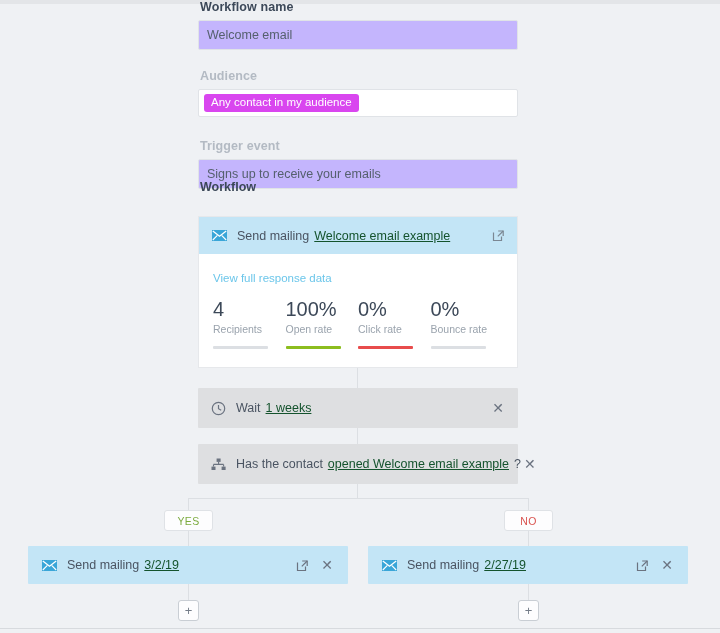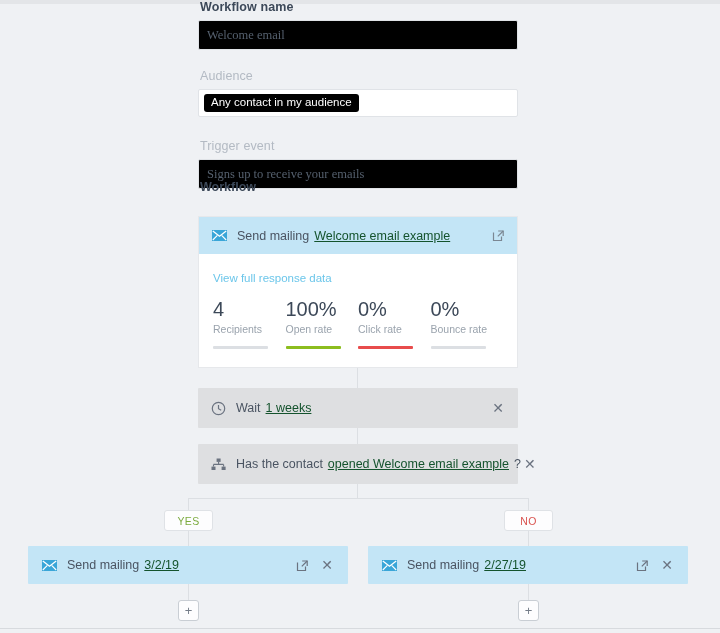--- a/index.html
+++ b/index.html
@@ -37,49 +37,49 @@
   }
   .field-label {
     font-size: 12.5px;
     font-weight: bold;
     color: #3c4858;
     margin: 0 0 6px 2px;
     letter-spacing: .1px;
   }
   .field-label.muted {
     color: #b3bac3;
-    font-weight: normal;
+    font-weight: bold;
   }
   .text-input {
     box-sizing: border-box;
     width: 320px;
     height: 30px;
-    background: #000000;
+    background: #c4b5fd;
     border: 1px solid #e0e3e7;
     border-radius: 2px;
     font-size: 12.5px;
     color: #55606e;
     padding: 0 8px;
     display: flex;
     align-items: center;
-    font-family: Liberation Serif, serif;
+    font-family: Liberation Sans, sans-serif;
   }
   .chip-input {
     box-sizing: border-box;
     width: 320px;
     height: 28px;
     background: #ffffff;
     border: 1px solid #e0e3e7;
     border-radius: 2px;
     padding: 0 5px;
     display: flex;
     align-items: center;
   }
   .chip {
-    background: #000000;
+    background: #d946ef;
     color: #ffffff;
     font-size: 11.5px;
     border-radius: 3px;
     padding: 3px 7px 4px 7px;
     line-height: 1;
     white-space: nowrap;
   }
   .gap-a { height: 19px; }
   .gap-b { height: 22px; }
 

